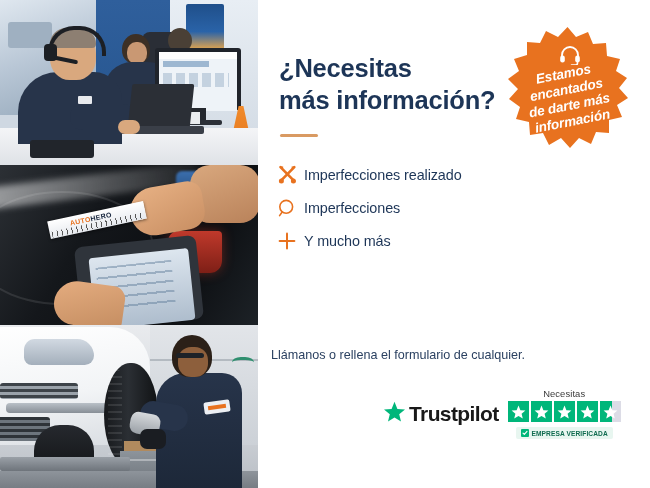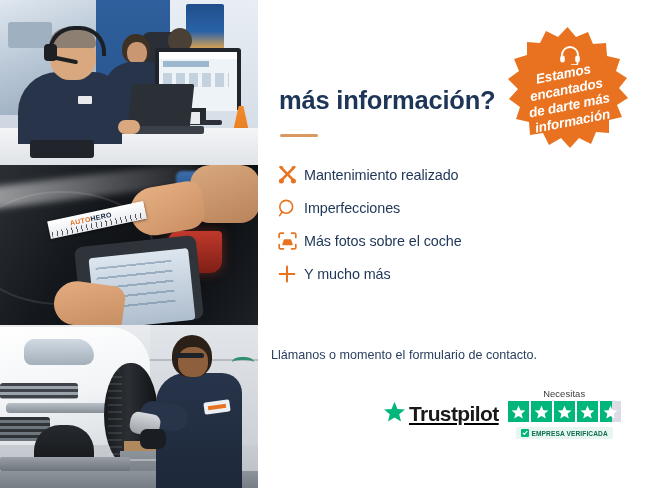--- a/index.html
+++ b/index.html
@@ -468,21 +468,20 @@
     left: 125px;
     top: 388px;
     display: flex;
     align-items: center;
     gap: 9px;
   }
   .tp-logo {
     display: flex;
     align-items: center;
     gap: 3px;
-    text-decoration: underline;
   }
   .tp-logo-text {
     font-size: 21px;
     font-weight: bold;
     color: #191919;
     letter-spacing: -0.6px;
   }
   .tp-rating {
     display: flex;
     flex-direction: column;
@@ -621,21 +620,21 @@
       <div class="p3-tech-glasses"></div>
       <div class="p3-tech-arm"></div>
       <div class="p3-glove"></div>
       <div class="p3-glove2"></div>
     </div>
 
   </div>
 
   <div class="content">
 
-    <h1 class="heading"><br><span>más información?</span></h1>
+    <h1 class="heading"><span>¿Necesitas</span><br><span>más información?</span></h1>
 
     <div class="divider"></div>
 
     <div class="badge">
       <svg width="133" height="134" viewBox="0 0 133 134" aria-hidden="true">
         <path d="M66.5 3 L75 13 L87 8 L92 20 L105 19 L106 32 L119 35 L115 47 L126 54 L118 64 L127 74 L116 81 L121 93 L108 96 L108 109 L95 108 L90 120 L78 114 L69 124 L60 114 L48 121 L42 109 L29 111 L28 98 L15 95 L19 83 L8 75 L17 65 L7 55 L18 47 L13 35 L26 31 L26 18 L39 19 L45 7 L57 13 Z" fill="#e8721f"></path>
       </svg>
       <span class="badge-headset">
         <svg width="22" height="20" viewBox="0 0 22 20" aria-hidden="true">
           <path d="M3 12 V10 a8 8 0 0 1 16 0 v2" fill="none" stroke="#ffffff" stroke-width="1.8" stroke-linecap="round"></path>
@@ -659,60 +658,47 @@
         <span class="feature-icon">
           <svg width="19" height="19" viewBox="0 0 19 19" aria-hidden="true">
             <path d="M2.5 2.2 L16.3 16.2" stroke="#e8721f" stroke-width="2.6" stroke-linecap="round"></path>
             <path d="M16.3 2.2 L2.5 16.2" stroke="#e8721f" stroke-width="2.6" stroke-linecap="round"></path>
             <path d="M1.4 1.2 L5.2 1.4 L5.0 5.2 Z" fill="#e8721f"></path>
             <path d="M17.4 1.2 L13.6 1.4 L13.8 5.2 Z" fill="#e8721f"></path>
             <circle cx="3.4" cy="16.0" r="2.5" fill="#e8721f"></circle>
             <circle cx="15.4" cy="16.0" r="2.5" fill="#e8721f"></circle>
           </svg>
         </span>
-        <span class="feature-label">Mantenimiento realizado</span>
+        <span class="feature-label">Imperfecciones realizado</span>
       </li>
 
       <li class="feature">
         <span class="feature-icon">
           <svg width="18" height="18" viewBox="0 0 18 18" aria-hidden="true">
             <circle cx="8.2" cy="7.8" r="6.4" fill="none" stroke="#e8721f" stroke-width="1.6"></circle>
             <path d="M4.0 13.2 L1.6 16.6" stroke="#e8721f" stroke-width="1.6" stroke-linecap="round"></path>
           </svg>
         </span>
         <span class="feature-label">Imperfecciones</span>
       </li>
 
-      <li class="feature">
-        <span class="feature-icon">
-          <svg width="19" height="18" viewBox="0 0 19 18" aria-hidden="true">
-            <path d="M1.2 5.4 V2.4 a1.2 1.2 0 0 1 1.2 -1.2 H5.4" fill="none" stroke="#e8721f" stroke-width="1.7" stroke-linecap="round"></path>
-            <path d="M13.6 1.2 H16.6 a1.2 1.2 0 0 1 1.2 1.2 V5.4" fill="none" stroke="#e8721f" stroke-width="1.7" stroke-linecap="round"></path>
-            <path d="M17.8 12.6 V15.6 a1.2 1.2 0 0 1 -1.2 1.2 H13.6" fill="none" stroke="#e8721f" stroke-width="1.7" stroke-linecap="round"></path>
-            <path d="M5.4 16.8 H2.4 a1.2 1.2 0 0 1 -1.2 -1.2 V12.6" fill="none" stroke="#e8721f" stroke-width="1.7" stroke-linecap="round"></path>
-            <path d="M4.6 11.4 L5.6 8.2 a1.4 1.4 0 0 1 1.3 -1 h5.2 a1.4 1.4 0 0 1 1.3 1 l1.0 3.2 z" fill="#e8721f"></path>
-            <rect x="4.4" y="11.0" width="10.2" height="2.3" rx="0.8" fill="#e8721f"></rect>
-          </svg>
-        </span>
-        <span class="feature-label">Más fotos sobre el coche</span>
-      </li>
 
       <li class="feature">
         <span class="feature-icon">
           <svg width="18" height="18" viewBox="0 0 18 18" aria-hidden="true">
             <path d="M9 1.6 V16.4" stroke="#e8721f" stroke-width="2" stroke-linecap="round"></path>
             <path d="M1.6 9 H16.4" stroke="#e8721f" stroke-width="2" stroke-linecap="round"></path>
           </svg>
         </span>
         <span class="feature-label">Y mucho más</span>
       </li>
 
     </ul>
 
-    <p class="paragraph"><br><span>Llámanos o momento el formulario de contacto.</span></p>
+    <p class="paragraph"><br><span>Llámanos o rellena el formulario de cualquier.</span></p>
 
     <div class="trustpilot">
       <div class="tp-logo">
         <span>
           <svg width="23" height="22" viewBox="0 0 23 22" aria-hidden="true">
             <path d="M11.5 0.8 L14.4 7.9 L22 8.4 L16.2 13.2 L18.0 20.6 L11.5 16.5 L5.0 20.6 L6.8 13.2 L1 8.4 L8.6 7.9 Z" fill="#00b67a"></path>
           </svg>
         </span>
         <span class="tp-logo-text">Trustpilot</span>
       </div>

